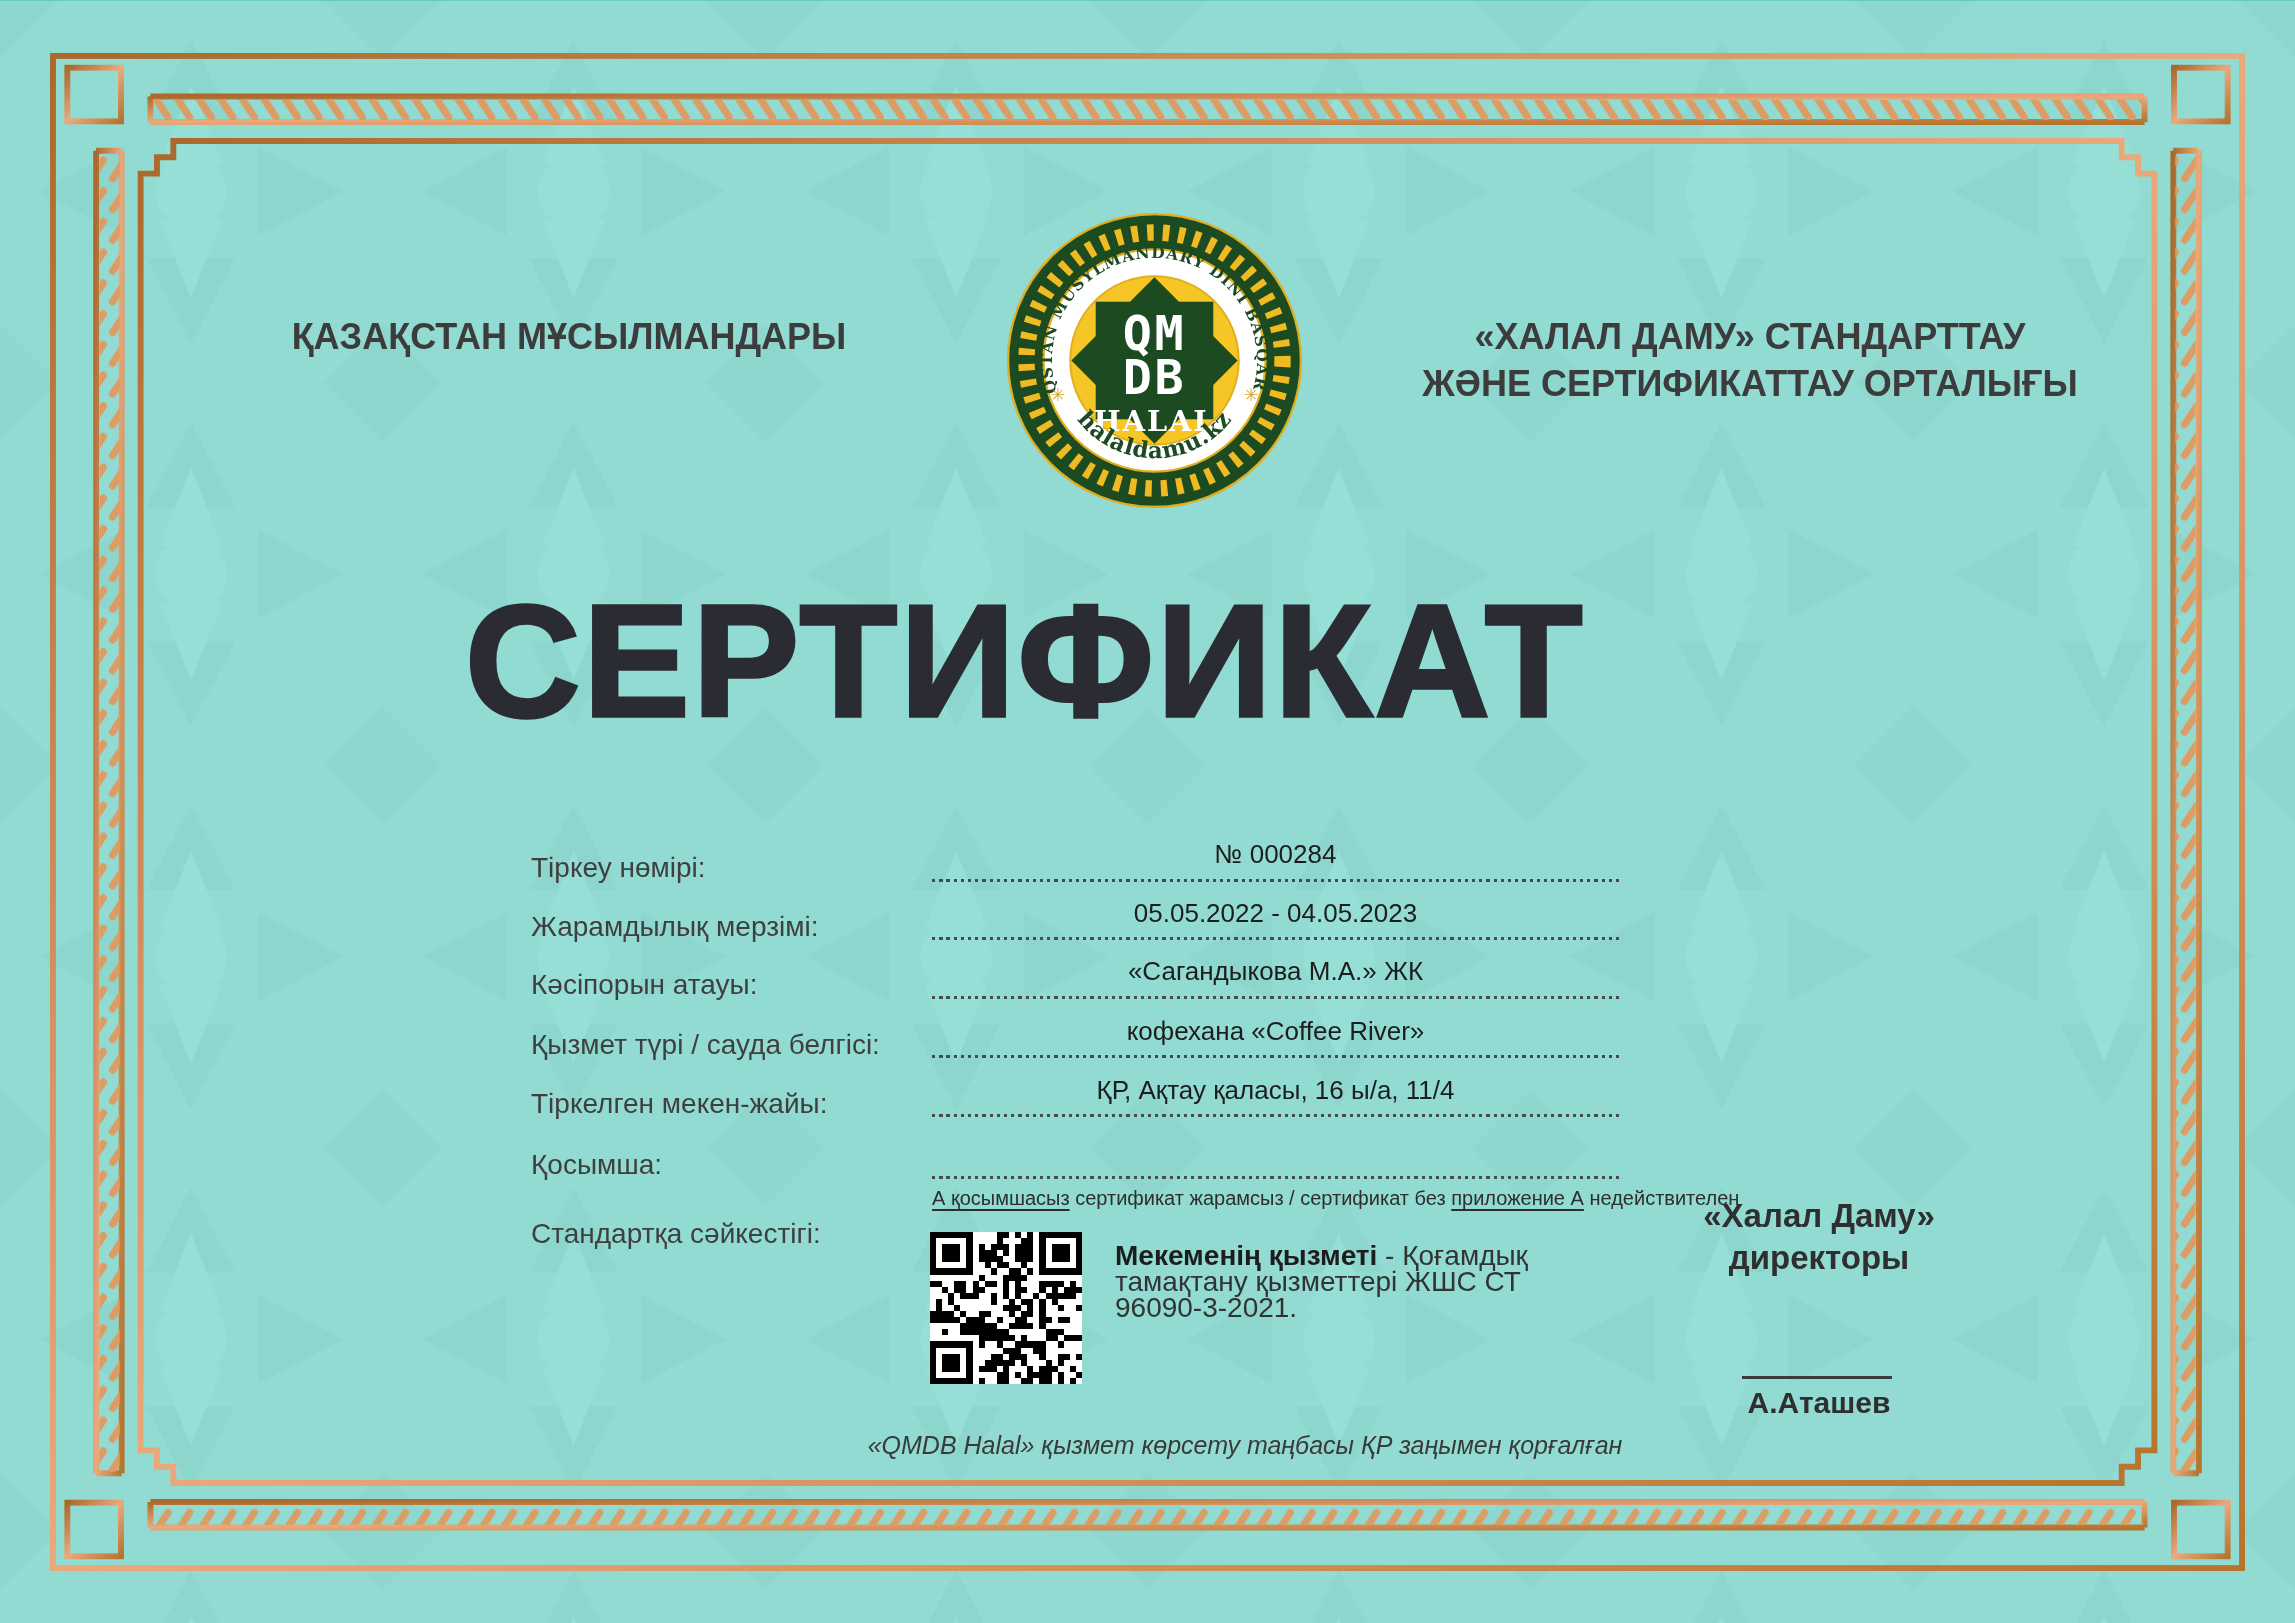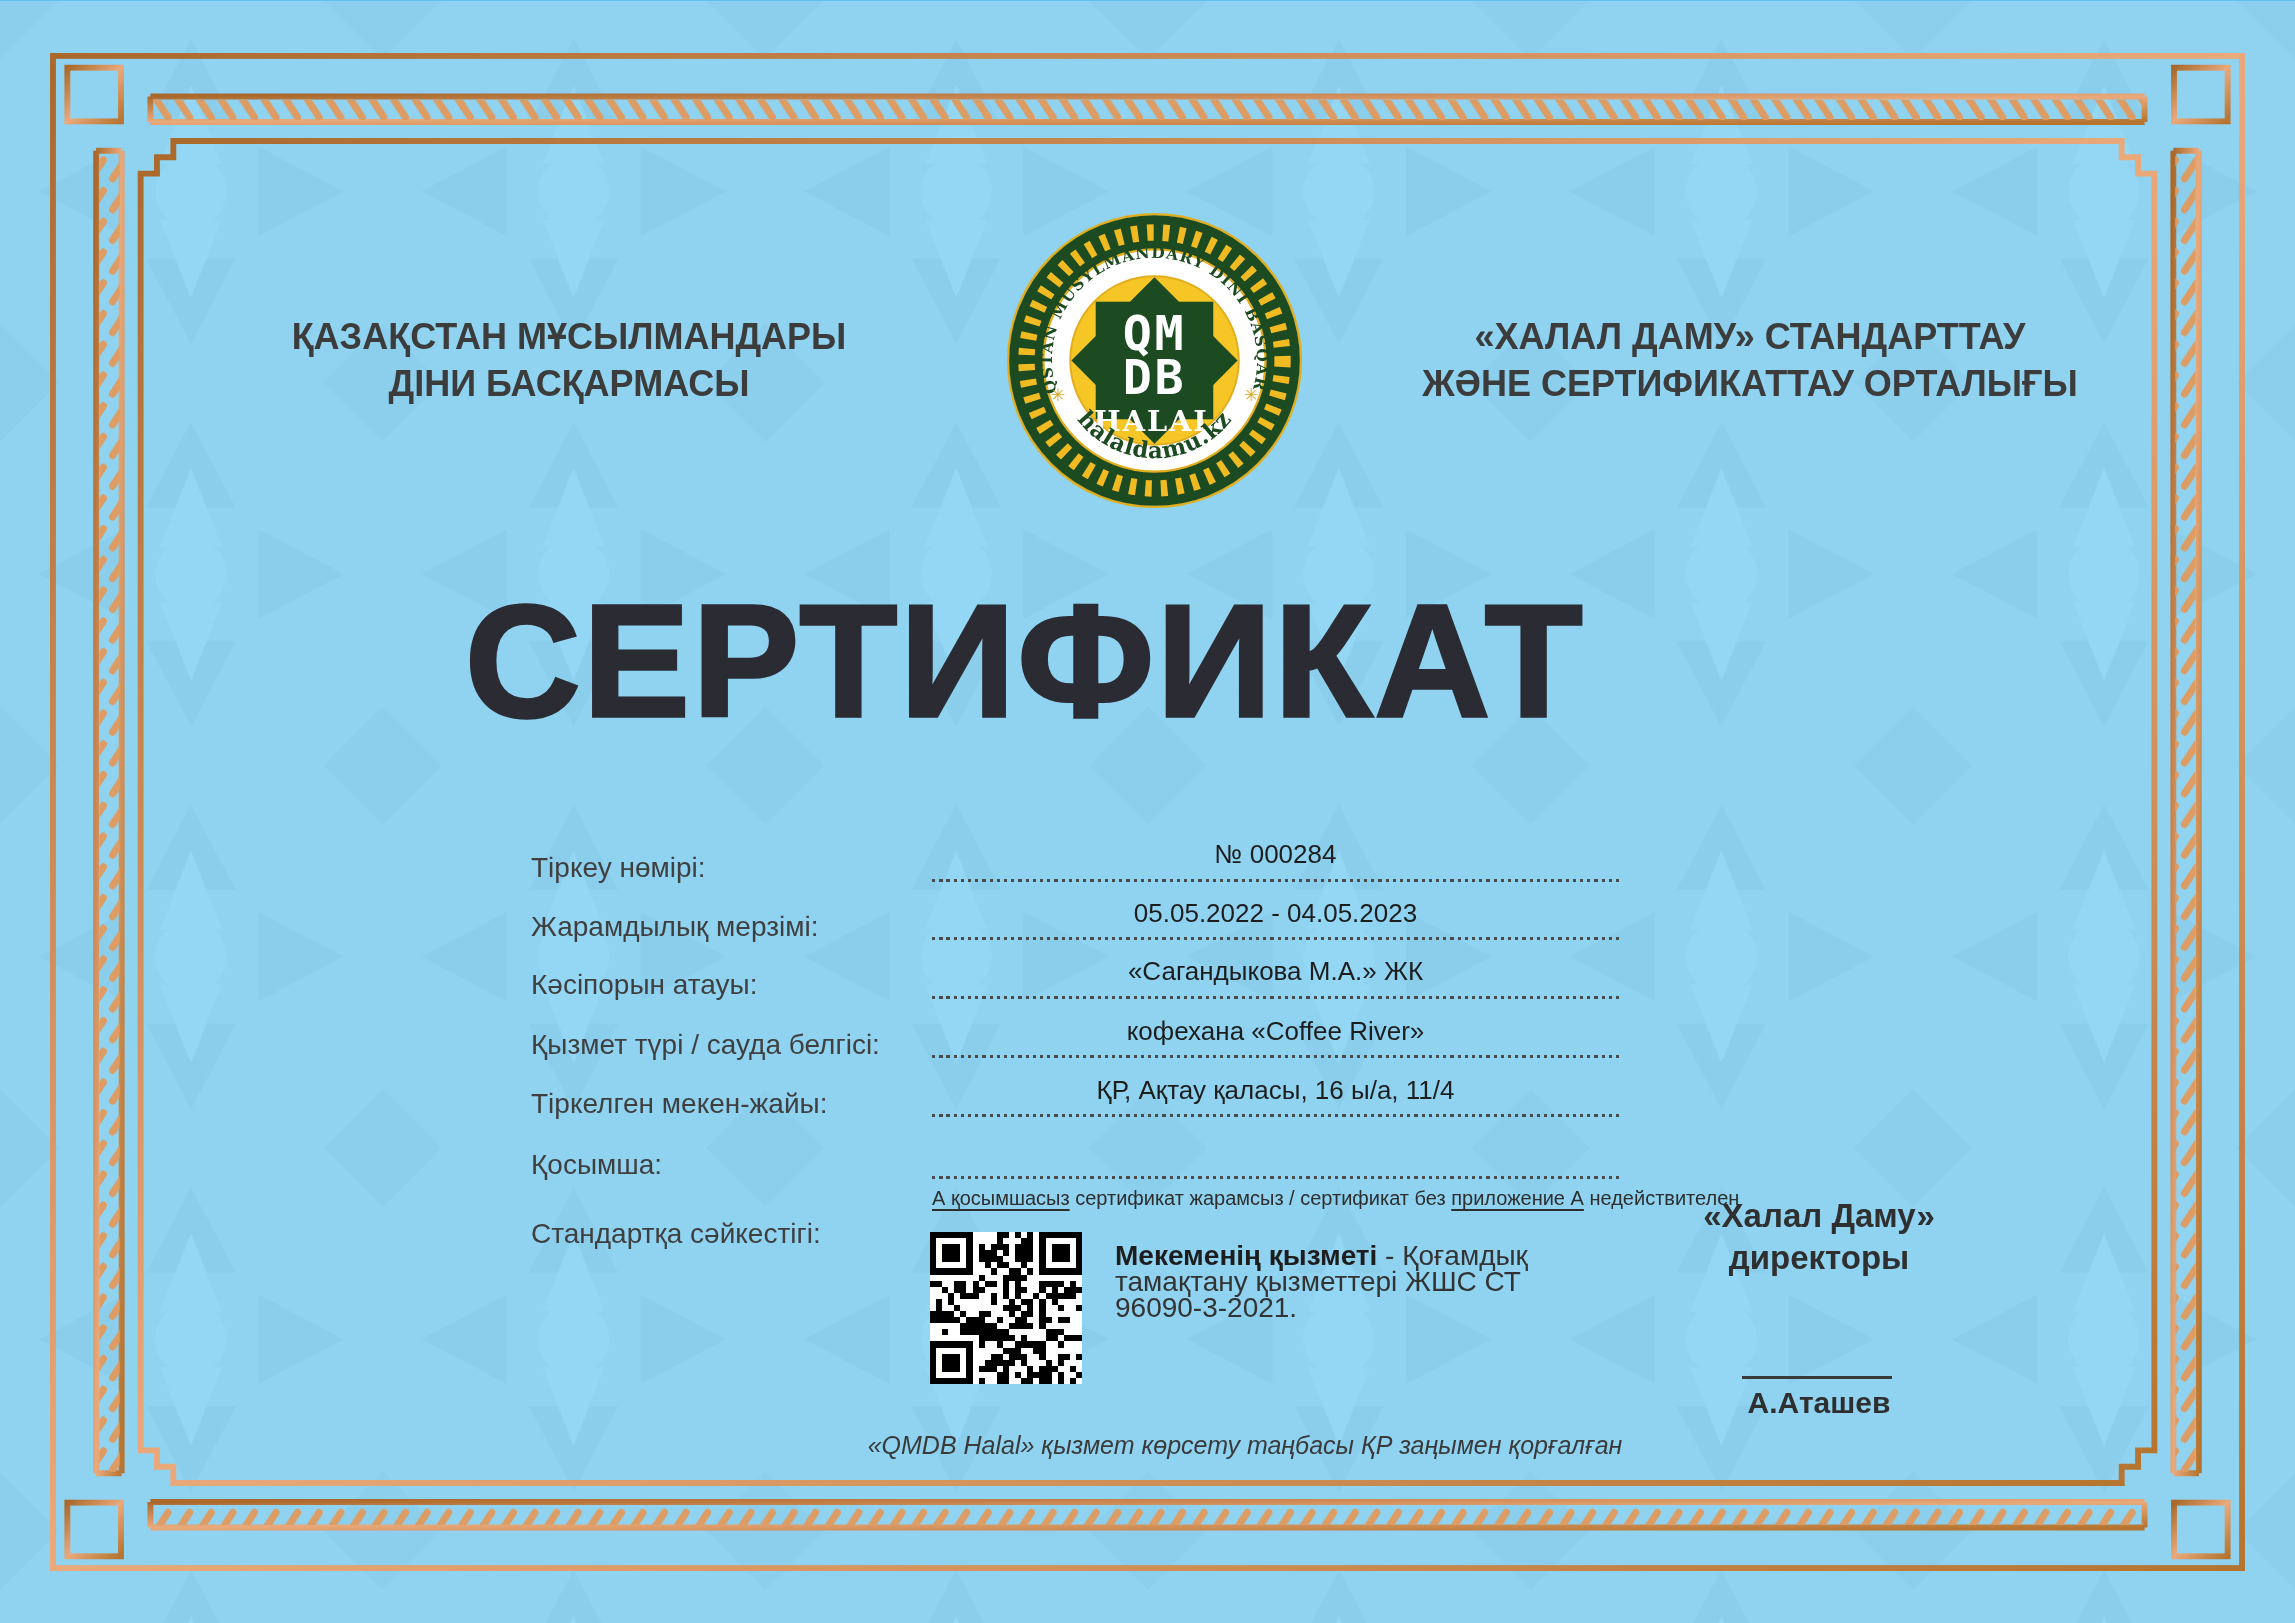--- a/index.html
+++ b/index.html
@@ -1,16 +1,16 @@
 <!DOCTYPE html>
 <html style="font-size:10.5px"><head>
 <meta charset="utf-8">
 <style>
   html,body{margin:0;padding:0;background:#e8e8e8;}
-  .page{position:relative;width:2295px;height:1624px;background:#0ea5e9;overflow:hidden;
+  .page{position:relative;width:2295px;height:1624px;background:#14b8a6;overflow:hidden;
         font-family:"Liberation Sans",sans-serif;color:#3d3d3d;}
   .abs{position:absolute;}
   svg{display:block;}
   .org{font-size:36px;font-weight:bold;line-height:47px;text-align:center;color:#3c3c3c;}
   .title{font-size:160px;font-weight:bold;letter-spacing:2.6px;color:#2b2b33;
          -webkit-text-stroke:3.3px #2b2b33;text-align:center;white-space:nowrap;}
   .flabel{font-size:28px;color:#3f3f3f;white-space:nowrap;}
   .fvalue{font-size:26px;font-weight:normal;color:#1d1d1d;text-align:center;white-space:nowrap;}
   .dotline{height:3.3px;background:repeating-linear-gradient(90deg,#4a4a4a 0 3.3px,rgba(0,0,0,0) 3.3px 7.2px);}
   .note{font-size:20px;color:#2e2e2e;text-align:center;white-space:nowrap;}
@@ -88,21 +88,20 @@
     </g>
 
     <rect x="232" y="152" width="3045" height="31" fill="url(#tickB)"></rect>
     <rect x="232" y="2300" width="3045" height="31" fill="url(#tickA)"></rect>
     <rect x="152" y="232" width="31" height="2018" fill="url(#tickA)"></rect>
     <rect x="3326" y="232" width="31" height="2018" fill="url(#tickA)"></rect>
   </svg>
 
   <div class="abs org" style="left:209px;top:313px;width:720px;">
     <div>ҚАЗАҚСТАН МҰСЫЛМАНДАРЫ</div>
-    <div>ДІНИ БАСҚАРМАСЫ</div>
   </div>
 
   <div class="abs org" style="left:1387px;top:313px;width:726px;">
     <div>«ХАЛАЛ ДАМУ» СТАНДАРТТАУ</div>
     <div>ЖӘНЕ СЕРТИФИКАТТАУ ОРТАЛЫҒЫ</div>
   </div>
 
   <svg class="abs" style="left:1001px;top:207px;" width="307" height="307" viewBox="-235 -235 470 470">
     <circle r="224" fill="#ffffff" stroke="#e3ae1d" stroke-width="4"></circle>
     <circle r="196" fill="none" stroke="#1c4a21" stroke-width="53"></circle>

